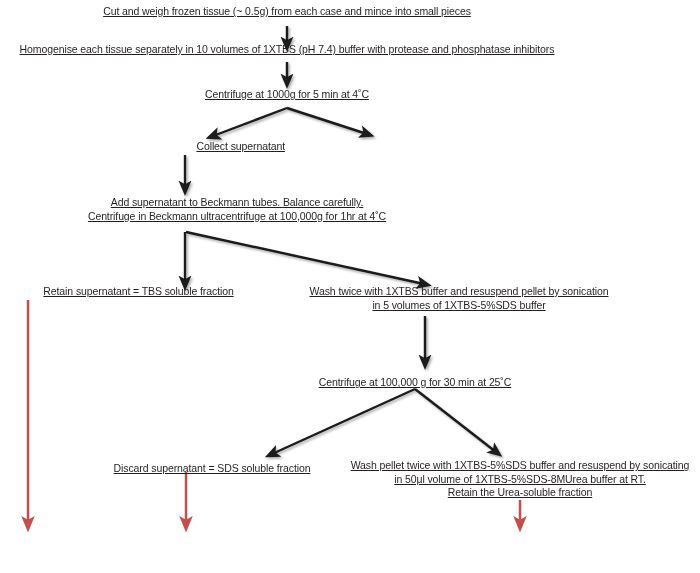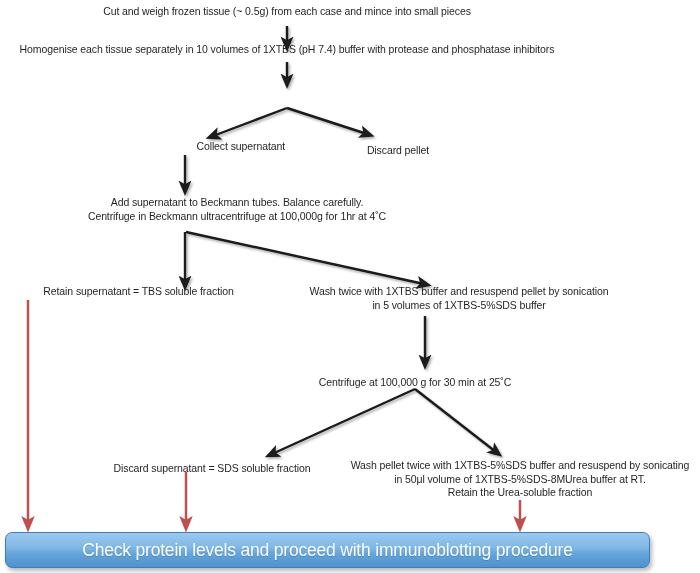--- a/index.html
+++ b/index.html
@@ -16,20 +16,21 @@
   }
   .step{
     position:absolute;
     text-align:center;
     font-size:10.5px;
     line-height:13.5px;
     color:#231f20;
     white-space:pre-line;
     letter-spacing:-0.1px;
     transform:translateX(-50%);
+    text-decoration:underline;
   }
   #svg-arrows{
     position:absolute;
     left:0;top:0;
     width:700px;height:573px;
     pointer-events:none;
   }
   #terminal-bar{
     position:absolute;
     left:5px;
@@ -87,38 +88,35 @@
       <line x1="28" y1="300" x2="28" y2="524"></line>
       <line x1="186" y1="472" x2="186" y2="524"></line>
       <line x1="520" y1="500" x2="520" y2="524"></line>
     </g>
   </svg>
 
   <div class="step" style="left:287px;top:5px;width:560px;">Cut and weigh frozen tissue (~ 0.5g) from each case and mince into small pieces</div>
 
   <div class="step" style="left:287px;top:43px;width:640px;">Homogenise each tissue separately in 10 volumes of 1XTBS (pH 7.4) buffer with protease and phosphatase inhibitors</div>
 
+  <div class="step" style="left:287px;top:88px;width:320px;">Centrifuge at 1000g for 5 min at 4˚C</div>
 
   <div class="step" style="left:185px;top:140px;width:200px;text-align:right;">Collect supernatant</div>
 
-  <div class="step" style="left:398px;top:144px;width:180px;">Discard pellet</div>
 
   <div class="step" style="left:237px;top:196px;width:380px;">Add supernatant to Beckmann tubes. Balance carefully.
 Centrifuge in Beckmann ultracentrifuge at 100,000g for 1hr at 4˚C</div>
 
   <div class="step" style="left:121px;top:285px;width:240px;padding-left:35px;">Retain supernatant = TBS soluble fraction</div>
 
   <div class="step" style="left:459px;top:285px;width:340px;">Wash twice with 1XTBS buffer and resuspend pellet by sonication
 in 5 volumes of 1XTBS-5%SDS buffer</div>
 
   <div class="step" style="left:415px;top:376px;width:300px;">Centrifuge at 100,000 g for 30 min at 25˚C</div>
 
   <div class="step" style="left:212px;top:462px;width:240px;">Discard supernatant = SDS soluble fraction</div>
 
   <div class="step" style="left:520px;top:459px;width:365px;">Wash pellet twice with 1XTBS-5%SDS buffer and resuspend by sonicating
 in 50μl volume of 1XTBS-5%SDS-8MUrea buffer at RT.
 Retain the Urea-soluble fraction</div>
 
-  <div id="terminal-bar">
-    <span id="terminal-bar-label">Check protein levels and proceed with immunoblotting procedure</span>
-  </div>
 
 </div>
 
 </body></html>

